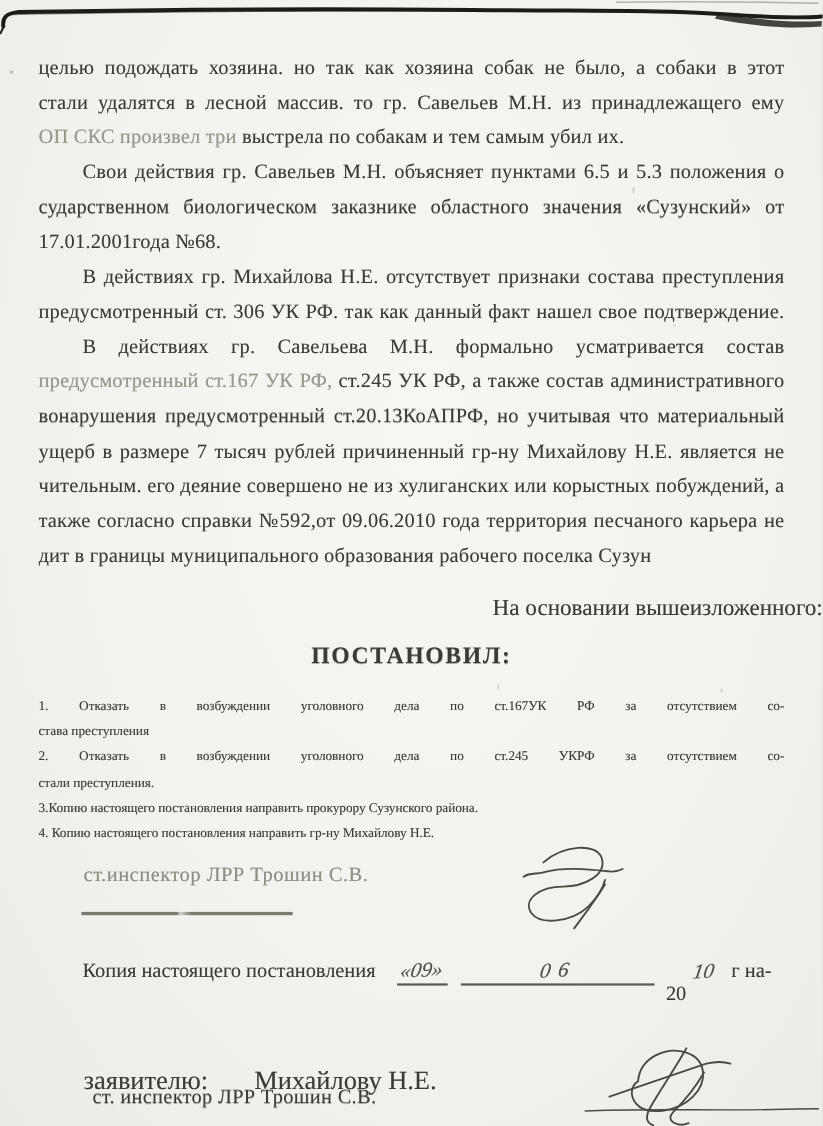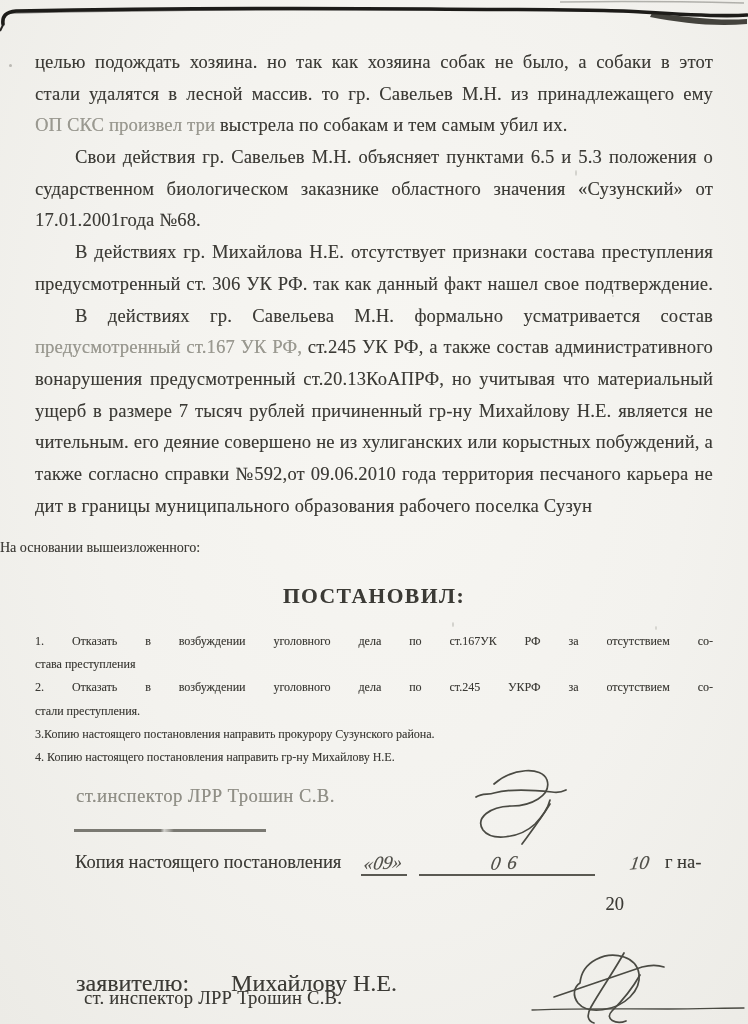--- a/index.html
+++ b/index.html
@@ -10,28 +10,28 @@
     color:#3b3a35;
     overflow:hidden;
     text-shadow:0.2px 0.2px 0.5px rgba(45,44,38,0.35);
   }
   .abs { position:absolute; }
   .textblock { position:absolute; left:35px; width:678px; }
   .bl { height:31.7px; line-height:31.7px; font-size:18.5px; overflow:hidden; letter-spacing:0.2px; }
   .j  { text-align:justify; text-align-last:justify; }
   .ind{ text-indent:40px; }
   .pre{ color:#9a9990; }
-  .basis { top:540px; left:0; width:100%; text-align:left; font-size:14px; }
+  .basis { top:540px; left:0; width:100%; text-align:right; font-size:21px; }
   .resolution { top:584px; left:0; width:100%; text-align:center; font-weight:bold; font-size:21.5px; letter-spacing:1.5px; }
   .list { top:630px; }
   .li { line-height:23.2px; font-size:12px; overflow:hidden; }
   .sig1-label { top:786px; left:76px; font-size:18.5px; color:#908f86; letter-spacing:0.5px;text-align:right; }
   .underline1 { top:829px; left:74px; width:192px; height:2.5px;
     background:linear-gradient(90deg,#7a7972 0%,#7a7972 45%,rgba(122,121,114,0.25) 47%,#7a7972 52%,#7a7972 100%); }
-  .copyline1 { top:852px; left:36px; width:704px; display:flex; align-items:flex-start; font-size:18.5px; }
+  .copyline1 { top:852px; left:36px; width:704px; display:flex; align-items:center; font-size:18.5px; }
   .copy-prefix { padding-left:39px; }
   .hw { font-style:italic; color:#51504a; transform:skewX(-12deg) rotate(-3deg); display:inline-block; font-size:19px; }
   .day-box { border-bottom:2px solid #5a5952; padding:0 5px 0 3px; margin-left:20px; }
   .month-box { width:176px; border-bottom:2px solid #5a5952; text-align:center; margin-left:12px; }
   .month-box .hw { letter-spacing:7px; }
   .year-printed { margin-left:10px;margin-top:42px; }
   .year-hw { margin-left:6px; }
   .copy-suffix { margin-left:16px; }
   .copyline2 { top:884px; left:36px; font-size:18.5px; }
   .copyline2 .w2 { margin-left:38px; letter-spacing:0.4px; }

